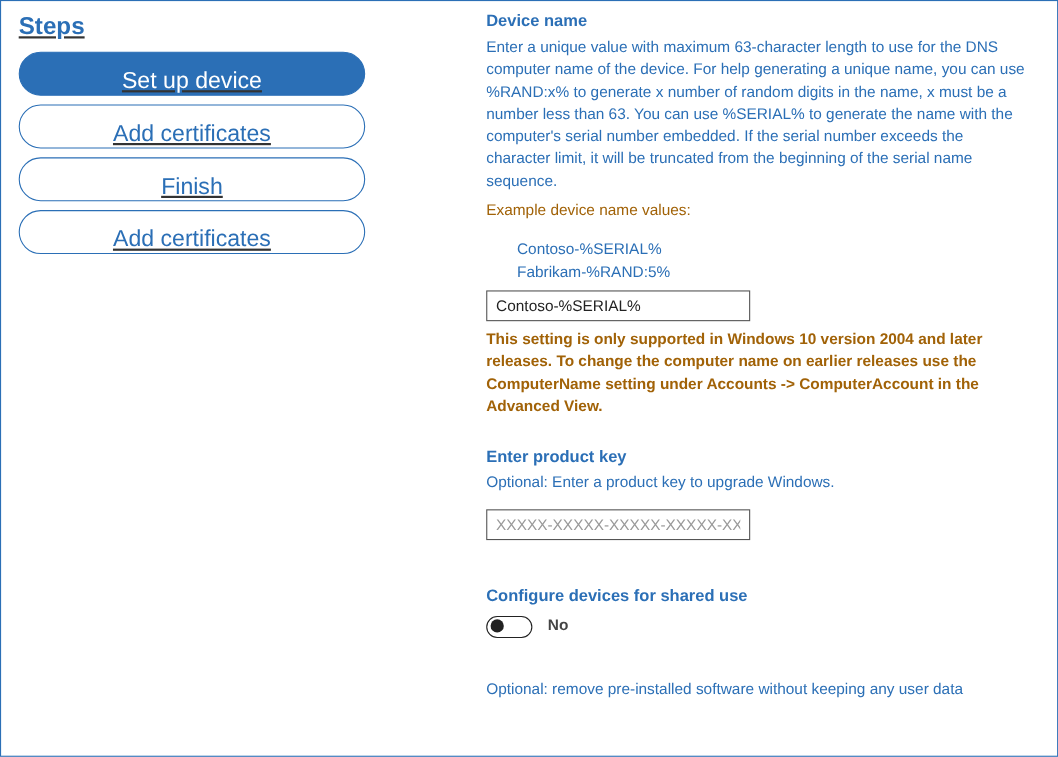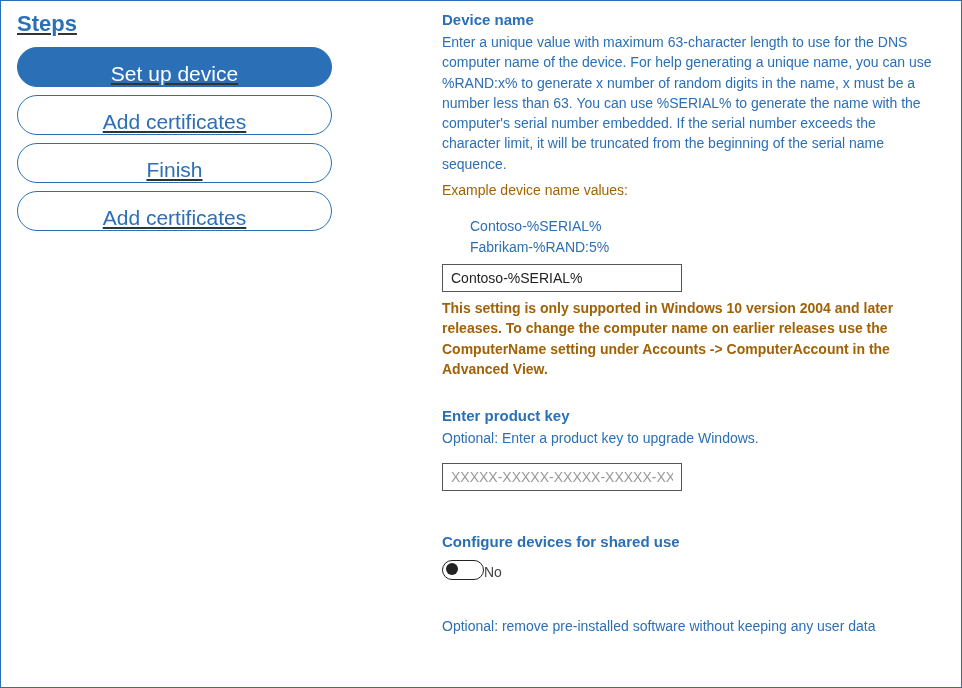--- a/index.html
+++ b/index.html
@@ -89,22 +89,24 @@
       font-weight: 700;
       font-size: 14px;
       line-height: 1.45;
     }
     .section {
       margin-bottom: 36px;
     }
     .section.tight { margin-bottom: 28px; }
     .toggle-row {
       display: flex;
-      align-items: flex-end;
+      align-items: flex-start;
+      gap: 14px;
       margin-top: 10px;
+      font-weight: bold;
     }
     .toggle {
       width: 42px;
       height: 20px;
       border: 1.5px solid #222;
       border-radius: 10px;
       position: relative;
       cursor: pointer;
       background: #fff;
     }

